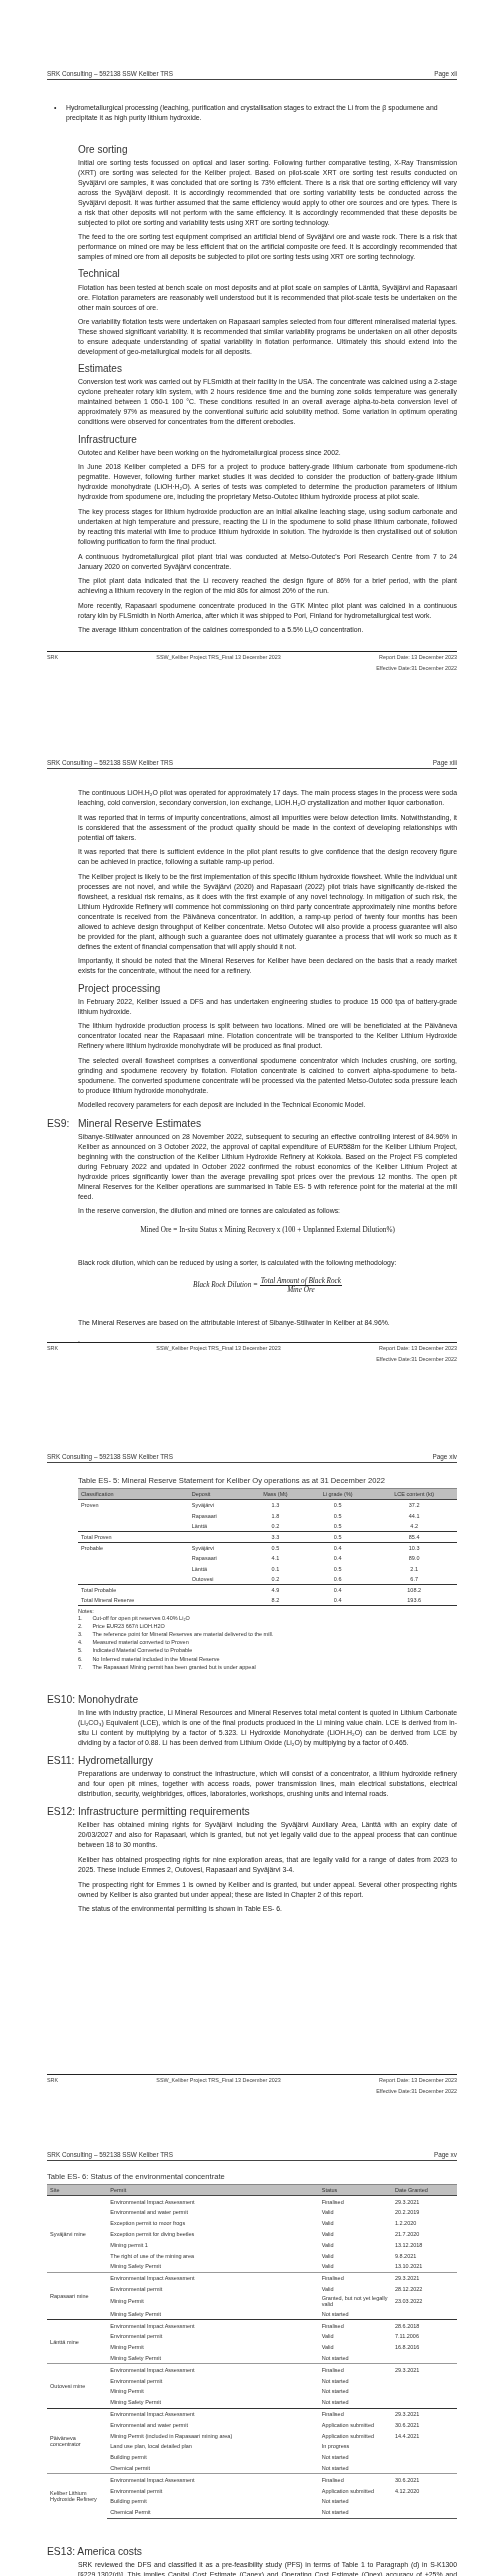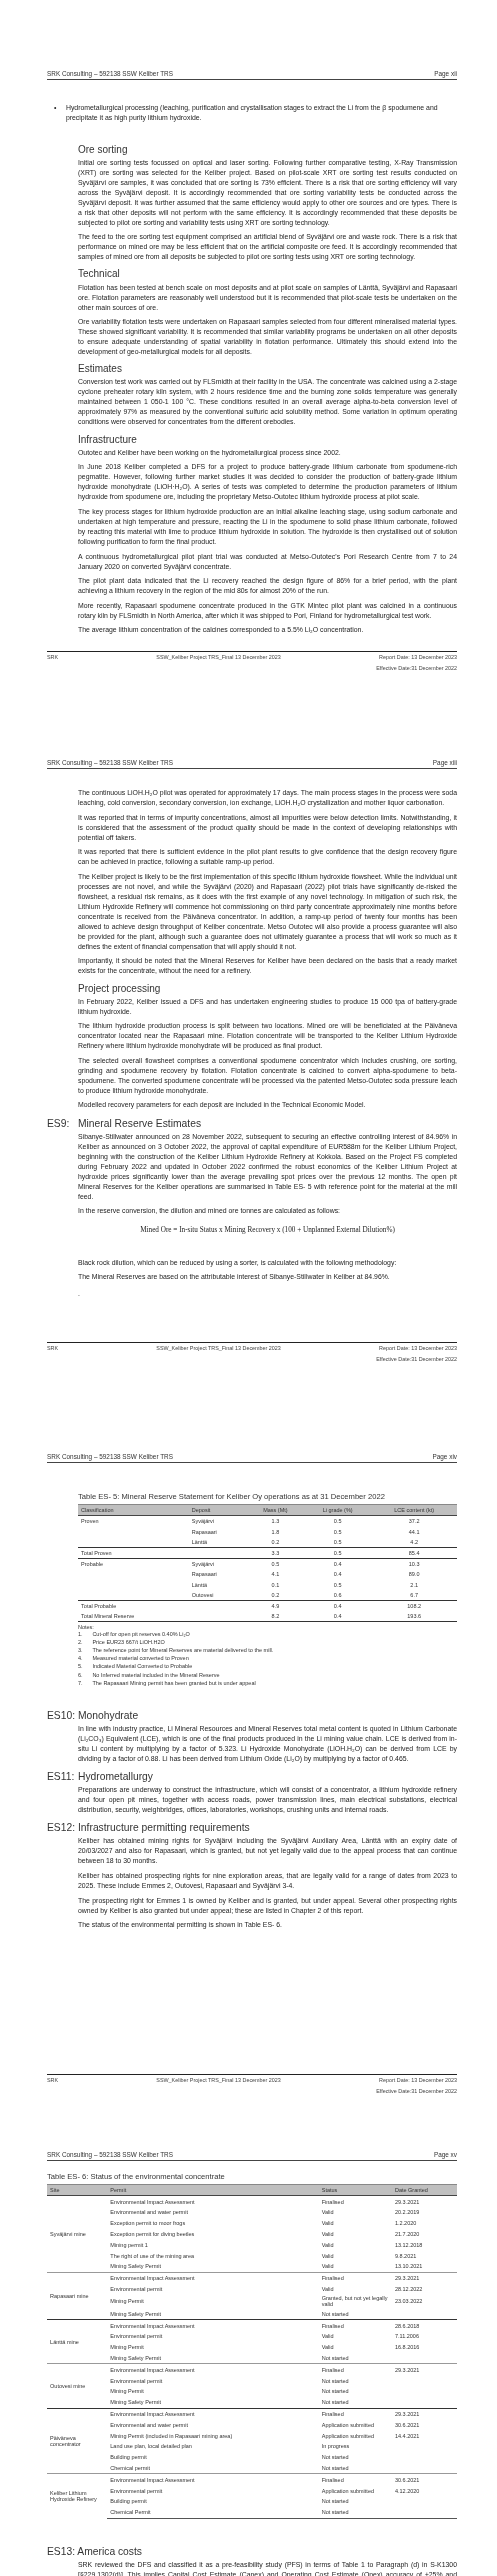--- a/index.html
+++ b/index.html
@@ -85,39 +85,46 @@
     <div class="h3">Project processing</div>
     <p>In February 2022, Keliber issued a DFS and has undertaken engineering studies to produce 15 000 tpa of battery-grade lithium hydroxide.</p>
     <p>The lithium hydroxide production process is split between two locations. Mined ore will be beneficiated at the Päiväneva concentrator located near the Rapasaari mine. Flotation concentrate will be transported to the Keliber Lithium Hydroxide Refinery where lithium hydroxide monohydrate will be produced as final product.</p>
     <p>The selected overall flowsheet comprises a conventional spodumene concentrator which includes crushing, ore sorting, grinding and spodumene recovery by flotation. Flotation concentrate is calcined to convert alpha-spodumene to beta-spodumene. The converted spodumene concentrate will be processed via the patented Metso-Outotec soda pressure leach to produce lithium hydroxide monohydrate.</p>
     <p>Modelled recovery parameters for each deposit are included in the Technical Economic Model.</p>
     <div class="h2"><span class="num">ES9:</span><span>Mineral Reserve Estimates</span></div>
     <p>Sibanye-Stillwater announced on 28 November 2022, subsequent to securing an effective controlling interest of 84.96% in Keliber as announced on 3 October 2022, the approval of capital expenditure of EUR588m for the Keliber Lithium Project, beginning with the construction of the Keliber Lithium Hydroxide Refinery at Kokkola. Based on the Project FS completed during February 2022 and updated in October 2022 confirmed the robust economics of the Keliber Lithium Project at hydroxide prices significantly lower than the average prevailing spot prices over the previous 12 months. The open pit Mineral Reserves for the Keliber operations are summarised in Table ES- 5 with reference point for the material at the mill feed.</p>
     <p>In the reserve conversion, the dilution and mined ore tonnes are calculated as follows:</p>
     <div class="formula">Mined Ore = In-situ Status x Mining Recovery x (100 + Unplanned External Dilution%)</div>
     <p>Black rock dilution, which can be reduced by using a sorter, is calculated with the following methodology:</p>
+    <div class="formula" style="font-style:italic;">
+      <span>Black Rock Dilution =</span>
+      <span class="frac">
+          <span class="num2">Total Amount of Black Rock</span>
+          <span>Mine Ore</span>
+        </span>
+    </div>
     <p>The Mineral Reserves are based on the attributable interest of Sibanye-Stillwater in Keliber at 84.96%.</p>
     <p style="margin-top:7.2px;">.</p>
   </div>
   <div class="ftr" style="top:652px;">
     <div class="row">
         <span>SRK</span>
         <span>SSW_Keliber Project TRS_Final 13 December 2023</span>
         <span>Report Date: 13 December 2023</span>
       </div>
     <div class="eff">Effective Date:31 December 2022</div>
   </div>
 </div>
 
 <div class="page" style="height:721px;">
   <div class="hdr" style="top:49px;">
     <span>SRK Consulting – 592138 SSW Keliber TRS</span>
     <span>Page xiv</span>
   </div>
-  <div class="body" style="top:88px;">
+  <div class="body" style="top:72px;">
     <div class="tcap">Table ES- 5:  Mineral Reserve Statement for Keliber Oy operations as at 31 December 2022</div>
     <table>
       <thead>
           <tr id="es5-head">
             <th>Classification</th>
             <th>Deposit</th>
             <th class="num-c">Mass (Mt)</th>
             <th class="num-c">Li grade (%)</th>
             <th class="num-c">LCE content (kt)</th>
           </tr>

